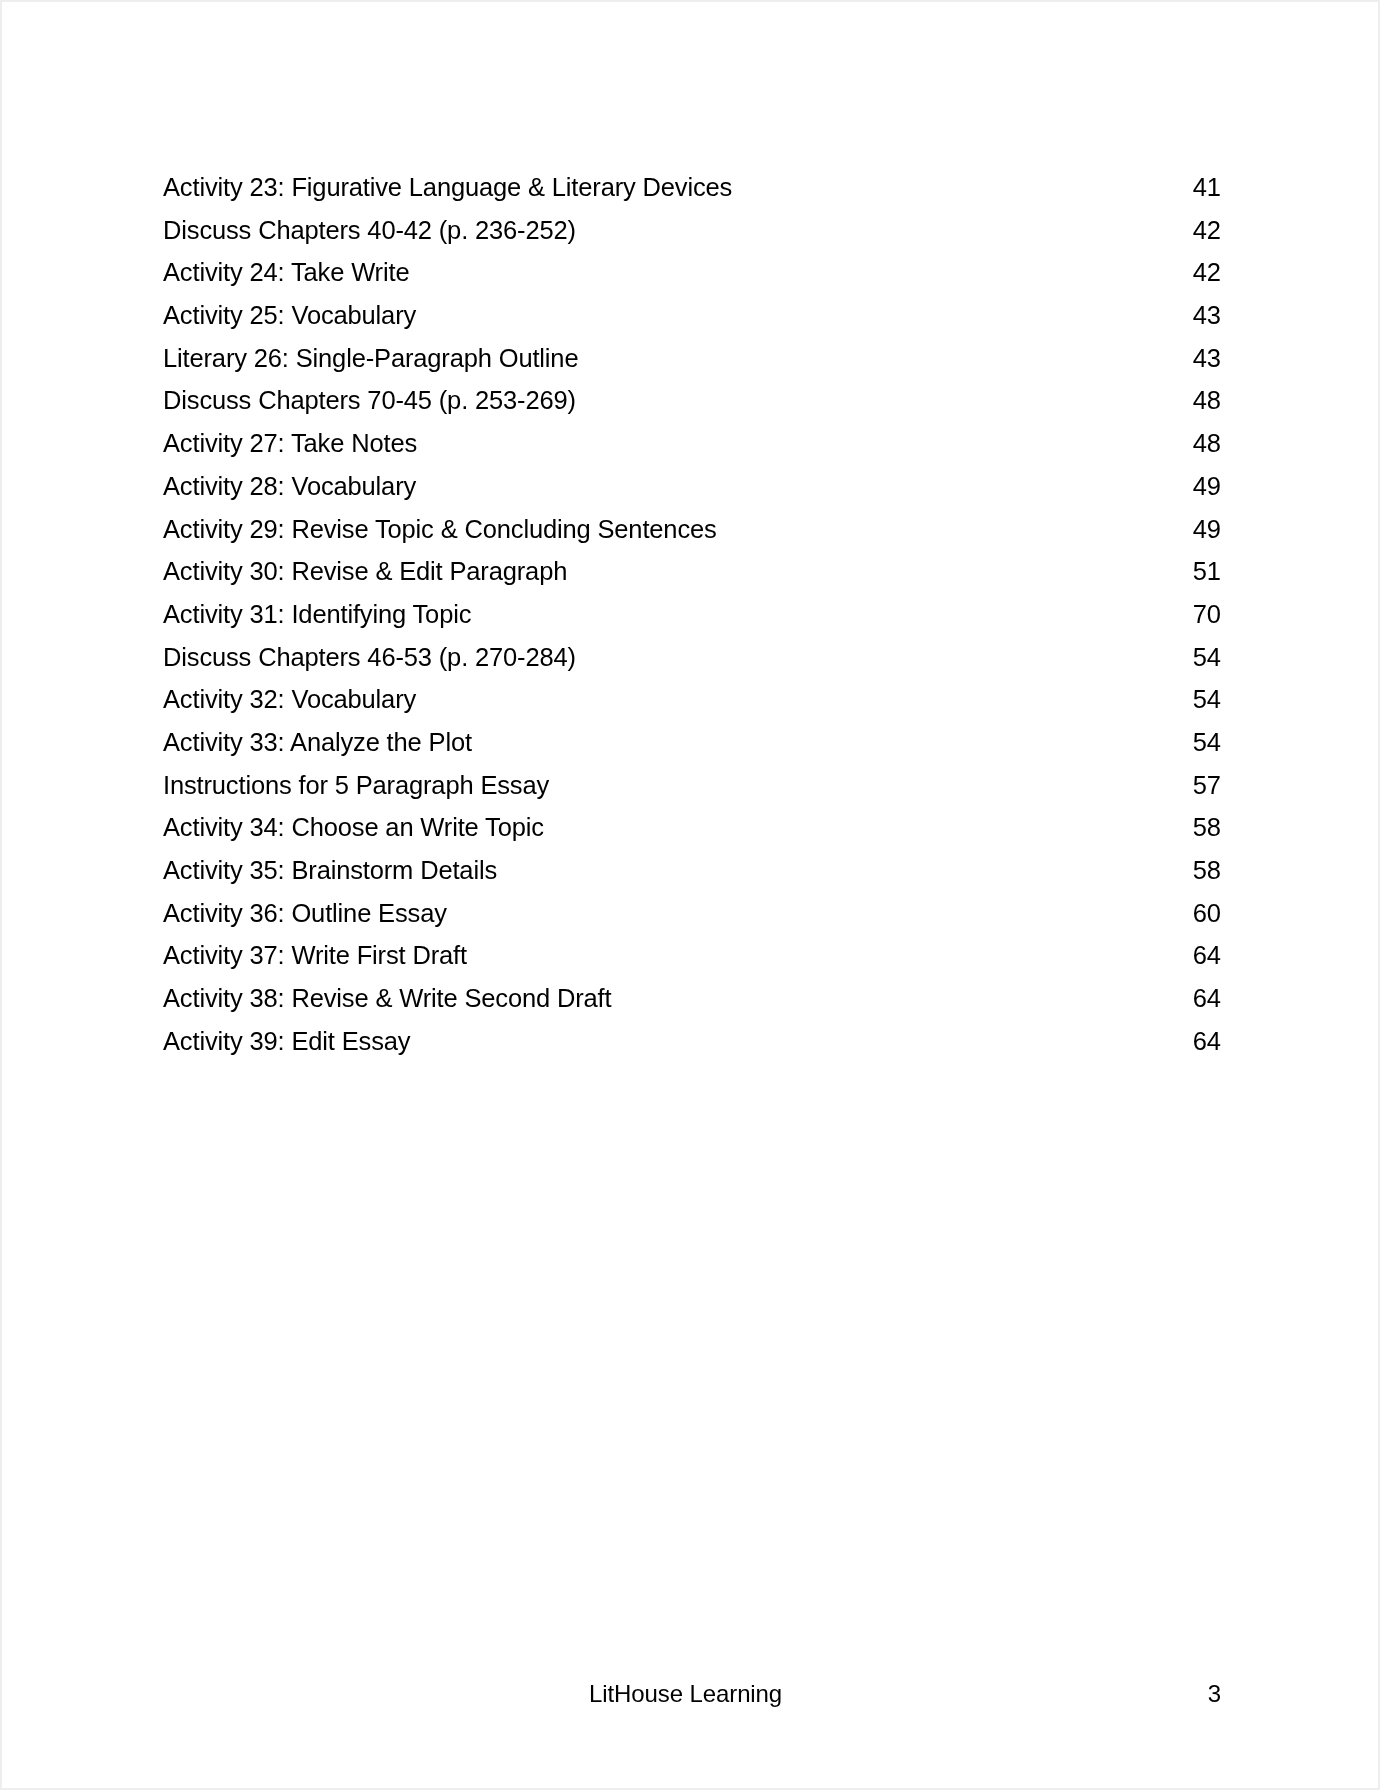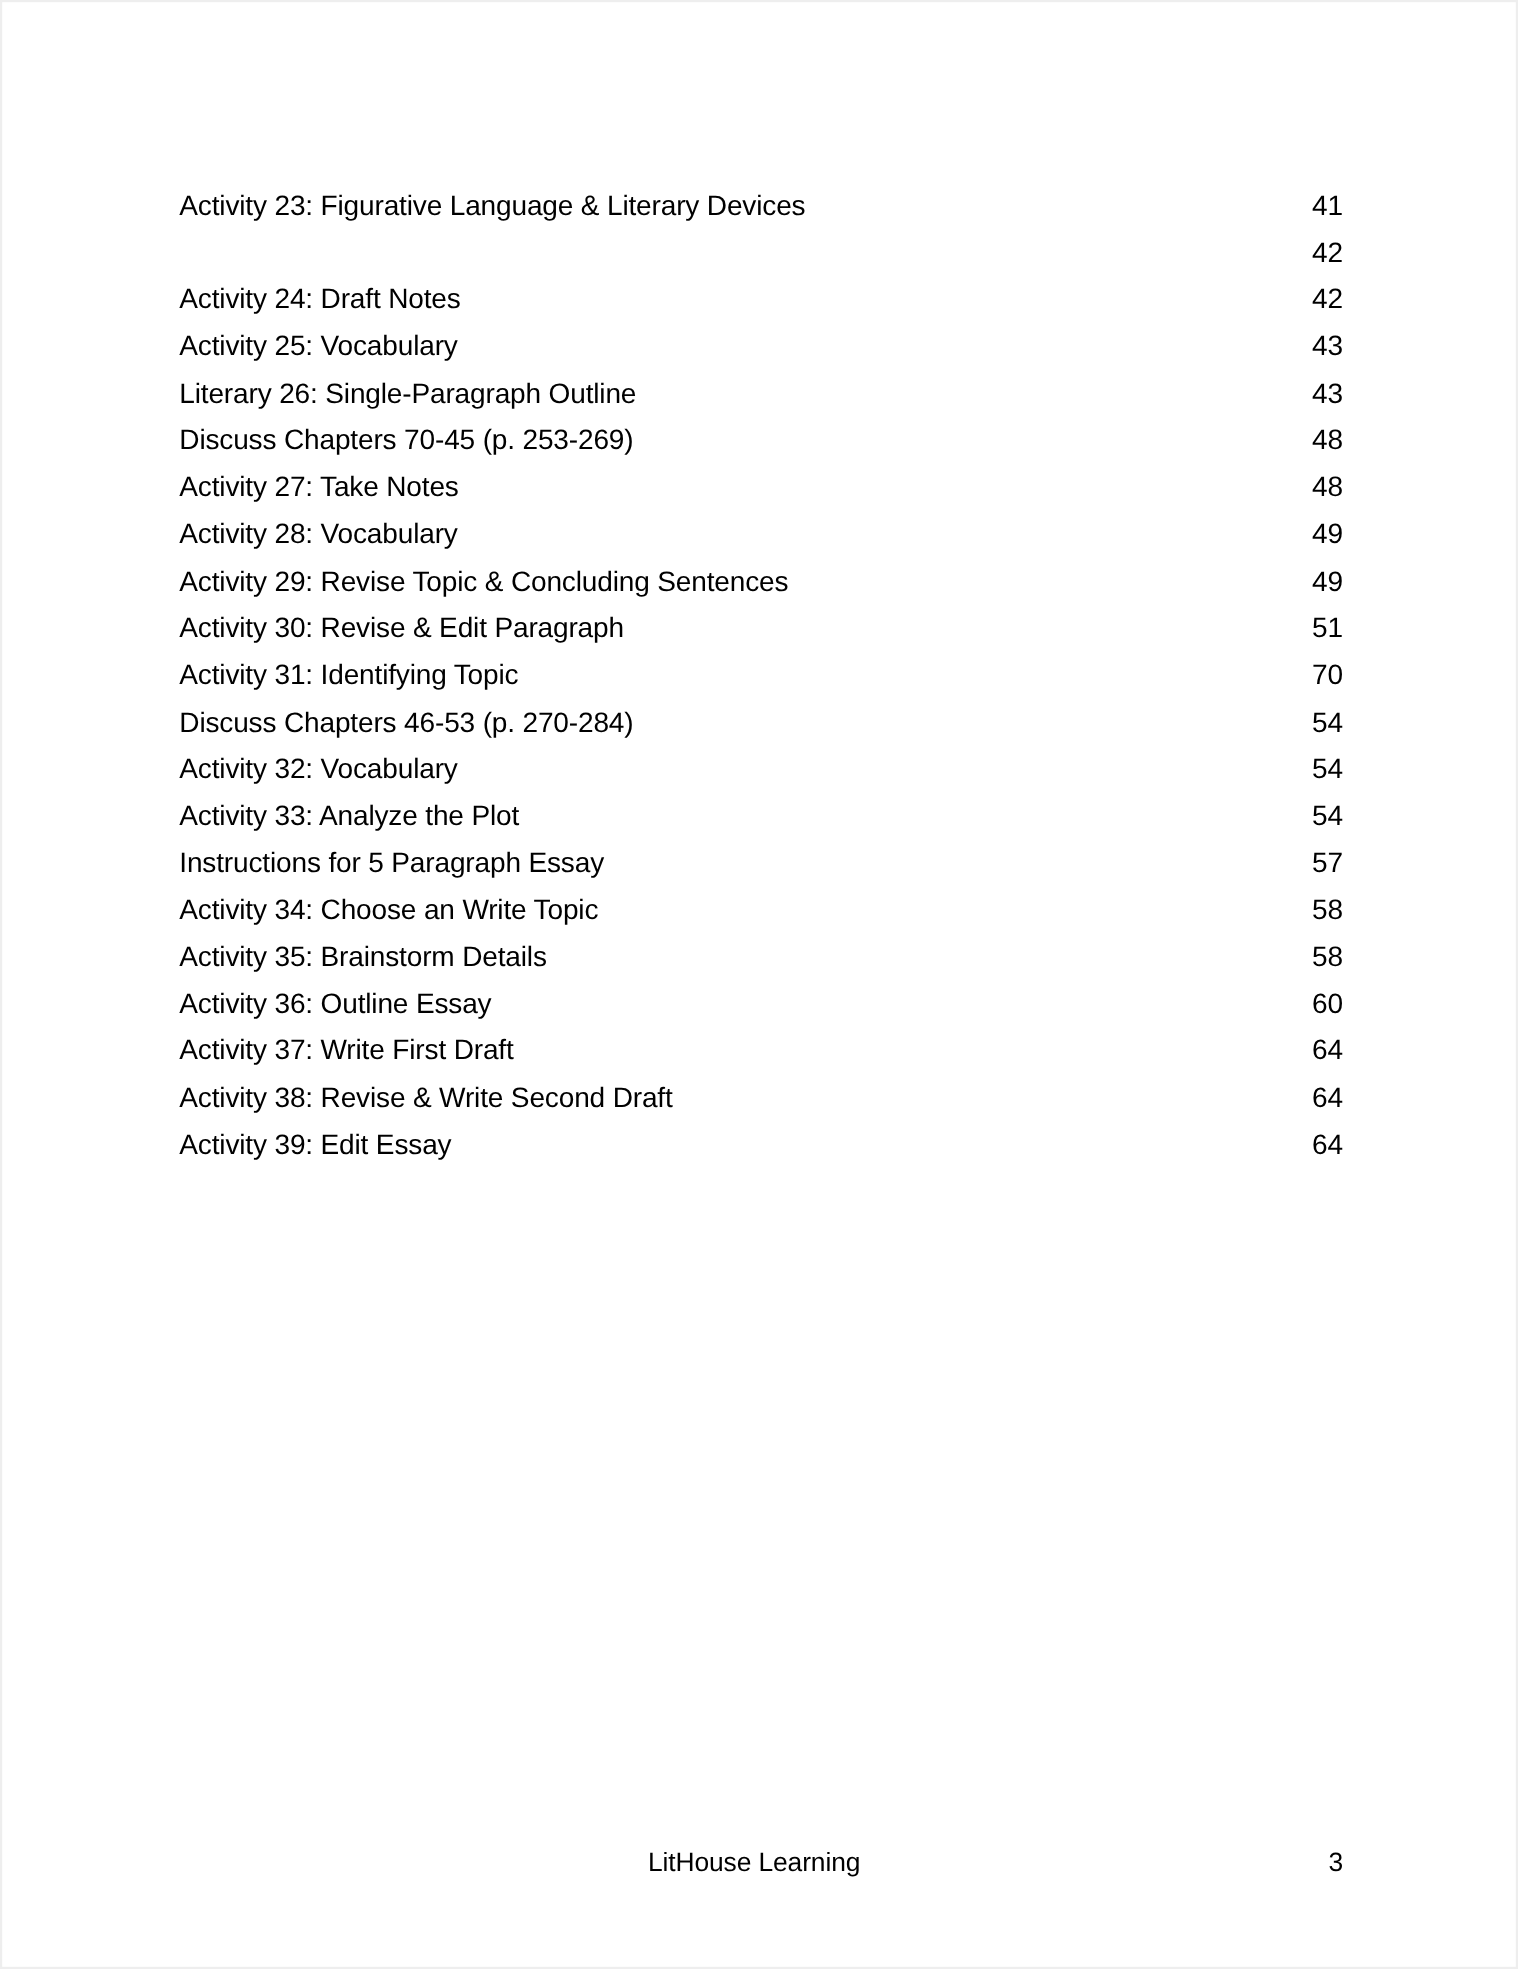--- a/index.html
+++ b/index.html
@@ -76,24 +76,25 @@
 </head>
 <body>
 
 <div class="page">
   <ul class="toc">
     <li class="toc-row">
         <span class="toc-title">Activity 23: Figurative Language &amp; Literary Devices</span>
         <span class="toc-page">41</span>
       </li>
     <li class="toc-row">
+        <span class="toc-title">Discuss Chapters 40-42 (p. 236-252)</span>
         <span class="toc-page">42</span>
       </li>
     <li class="toc-row">
-        <span class="toc-title">Activity 24: Draft Notes</span>
+        <span class="toc-title">Activity 24: Take Write</span>
         <span class="toc-page">42</span>
       </li>
     <li class="toc-row">
         <span class="toc-title">Activity 25: Vocabulary</span>
         <span class="toc-page">43</span>
       </li>
     <li class="toc-row">
         <span class="toc-title">Literary 26: Single-Paragraph Outline</span>
         <span class="toc-page">43</span>
       </li>

